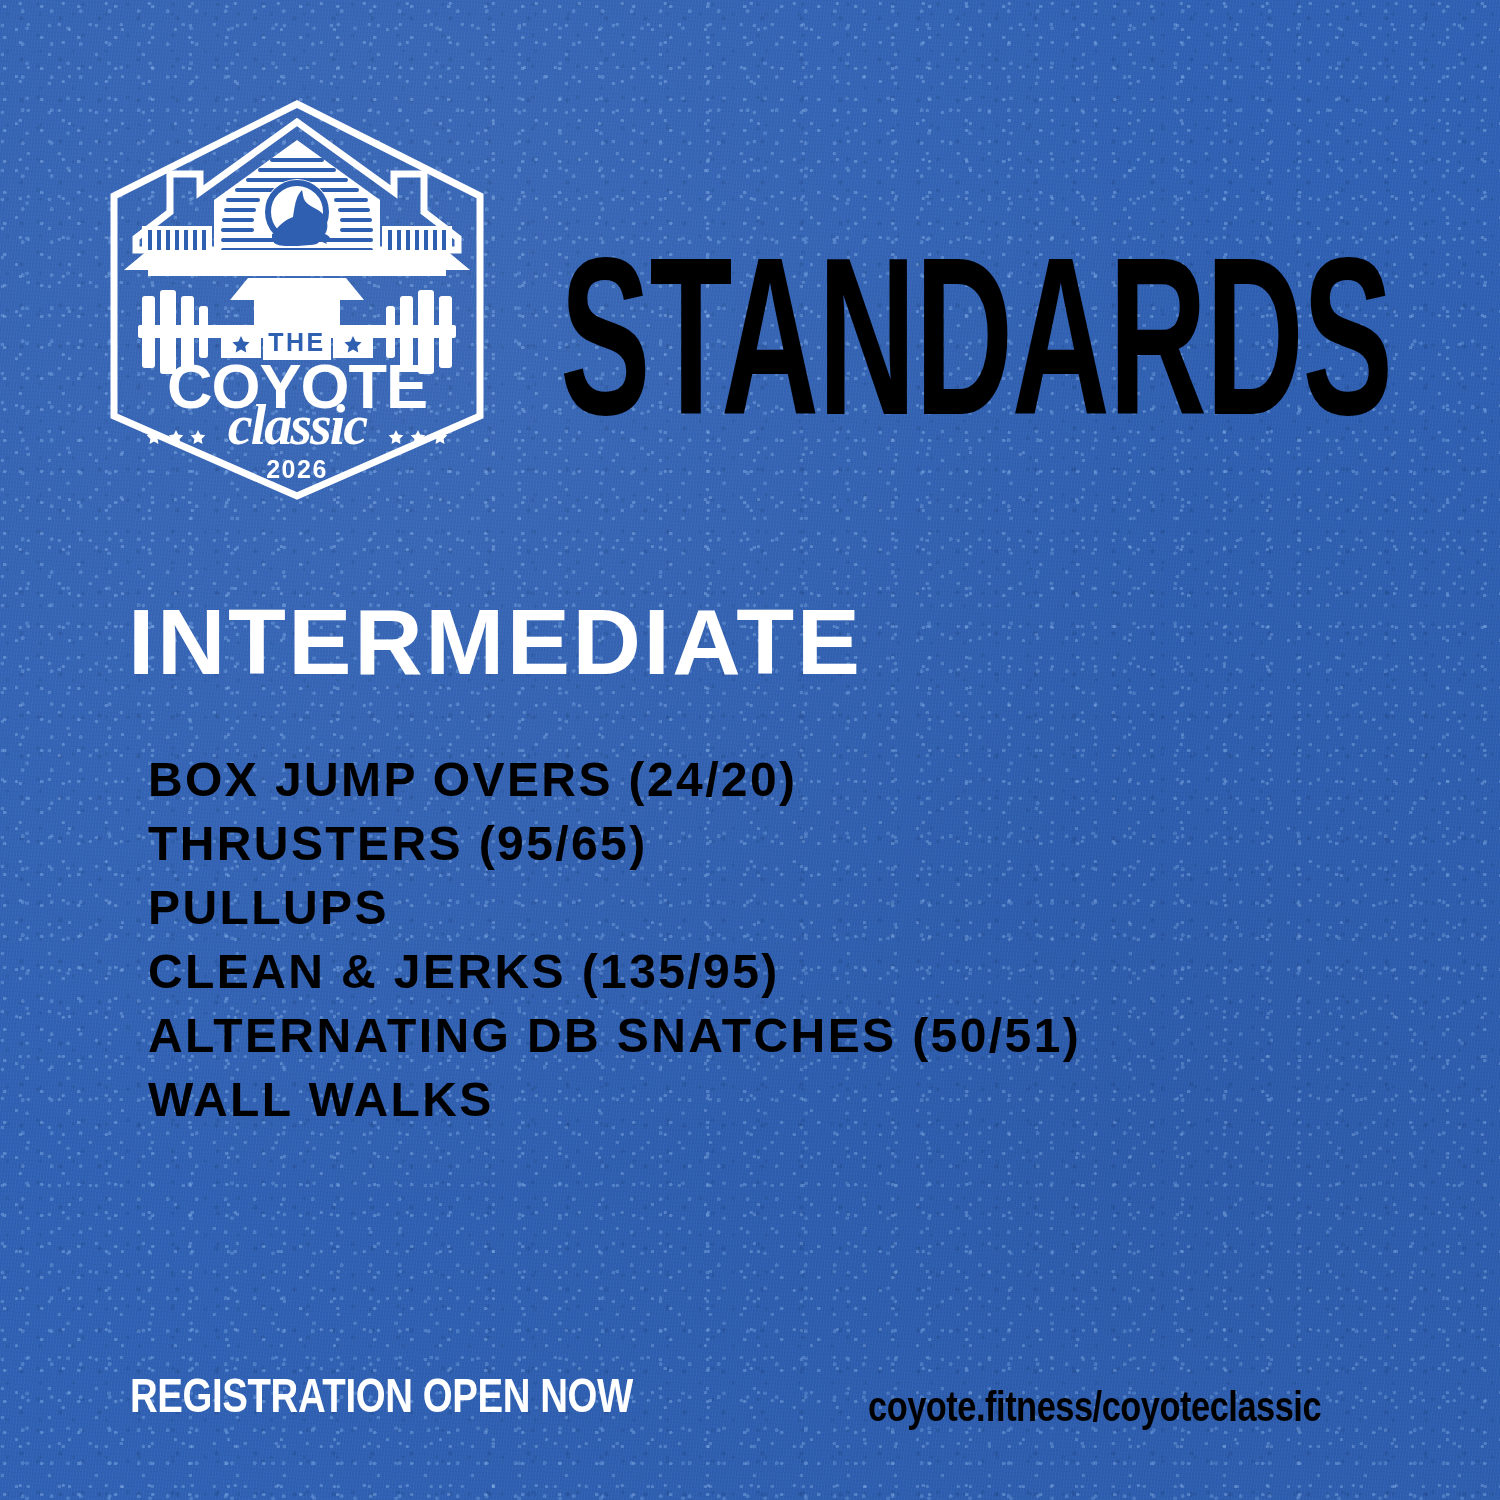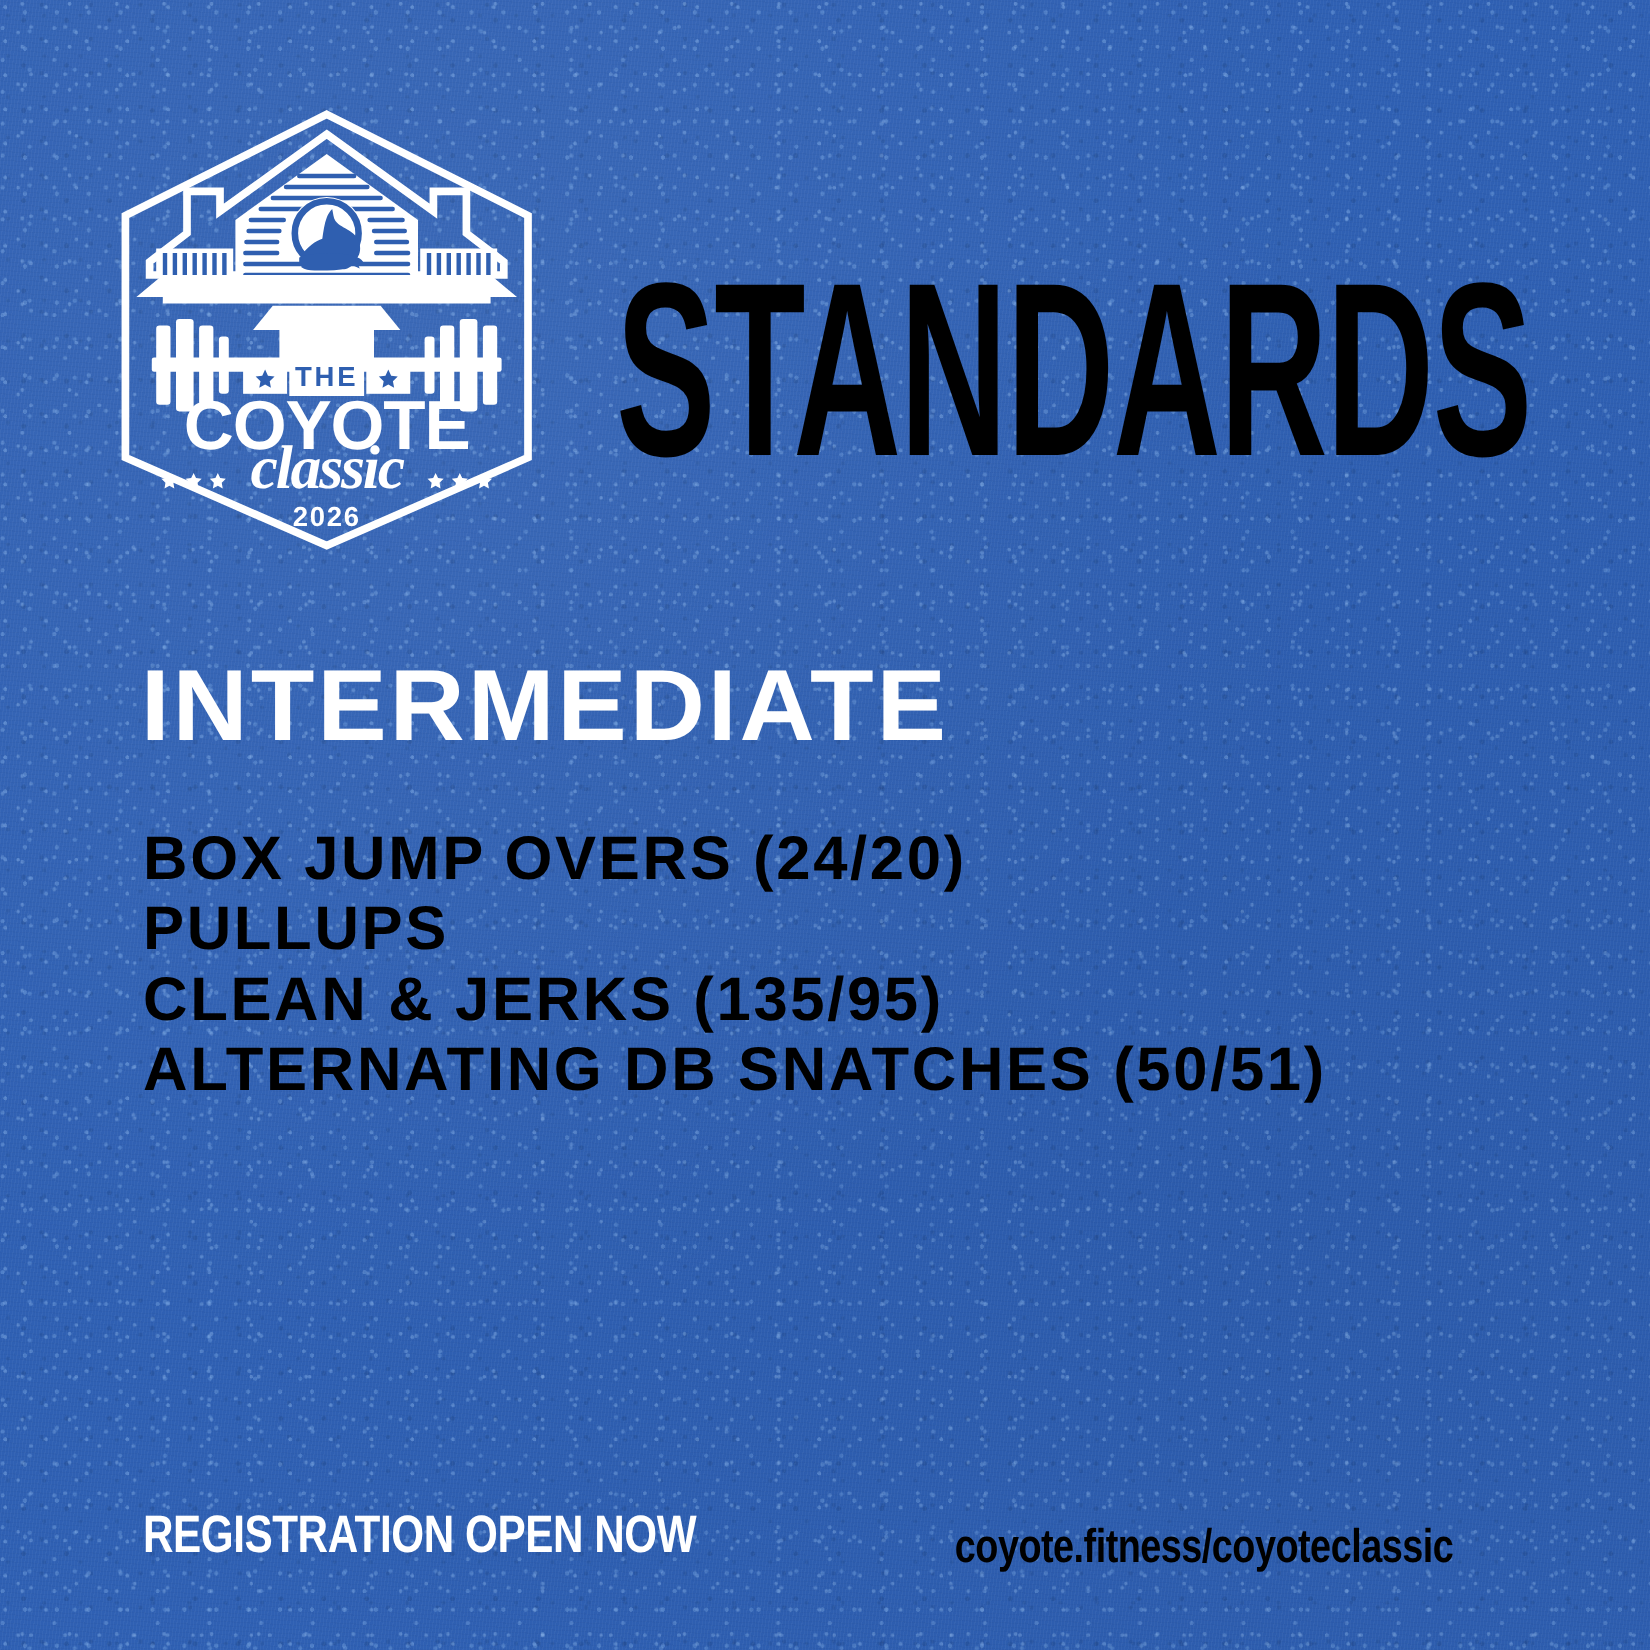--- a/index.html
+++ b/index.html
@@ -86,25 +86,26 @@
   }
 
   
   #movement-list {
     left: 130px;
     top: 748px;
     width: 1240px;
   }
   .movement-item {
     color: #000000;
-    font-size: 56px;
+    font-size: 48px;
     font-weight: 700;
     letter-spacing: 2.4px;
     line-height: 64px;
     white-space: nowrap;
+    margin-left: 18px;
   }
 
   
   #registration-cta {
     left: 130px;
     top: 1368px;
     color: #ffffff;
     font-size: 48px;
     font-weight: 700;
     letter-spacing: -0.5px;
@@ -249,22 +250,24 @@
   <div class="layer" id="standards-title">
     <svg viewBox="0 0 860 220" xmlns="http://www.w3.org/2000/svg" preserveAspectRatio="none">
       <text x="0" y="182" fill="#000000" font-family="Liberation Sans, sans-serif" font-size="225" font-weight="700" letter-spacing="-2" textLength="832" lengthAdjust="spacingAndGlyphs">STANDARDS</text>
     </svg>
   </div>
 
   <div class="layer" id="division-title">INTERMEDIATE</div>
 
   <div class="layer" id="movement-list">
     <div class="movement-item">BOX JUMP OVERS (24/20)</div>
+    <div class="movement-item">THRUSTERS (95/65)</div>
     <div class="movement-item">PULLUPS</div>
     <div class="movement-item">CLEAN &amp; JERKS (135/95)</div>
     <div class="movement-item">ALTERNATING DB SNATCHES (50/51)</div>
+    <div class="movement-item">WALL WALKS</div>
   </div>
 
   <div class="layer" id="registration-cta">REGISTRATION OPEN NOW</div>
 
   <div class="layer" id="website-url">coyote.fitness/coyoteclassic</div>
 
 </div>
 
 </body></html>

